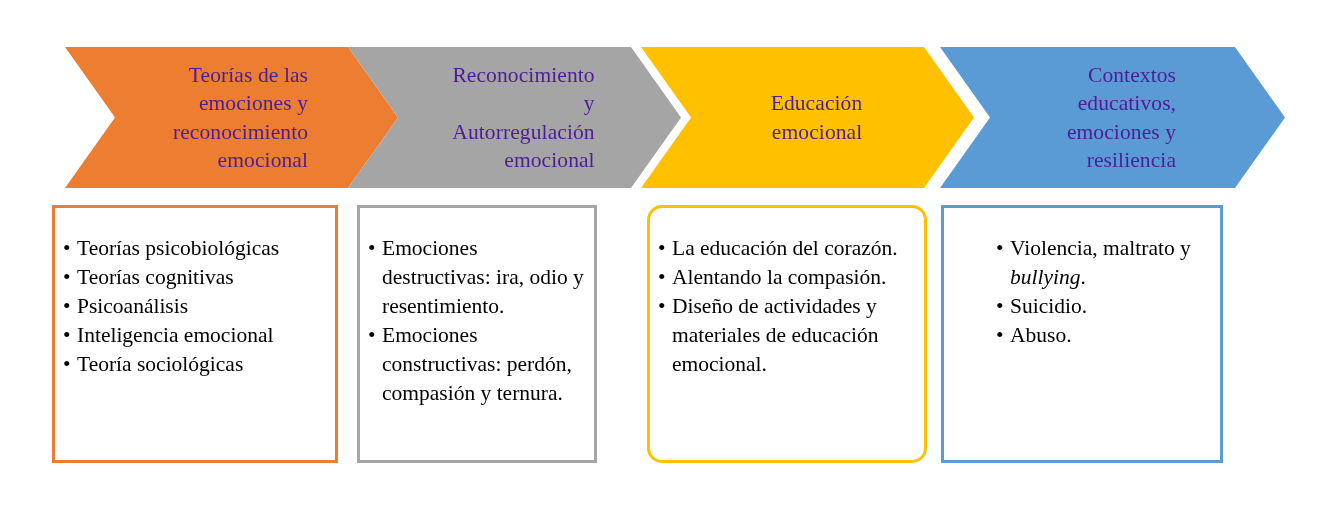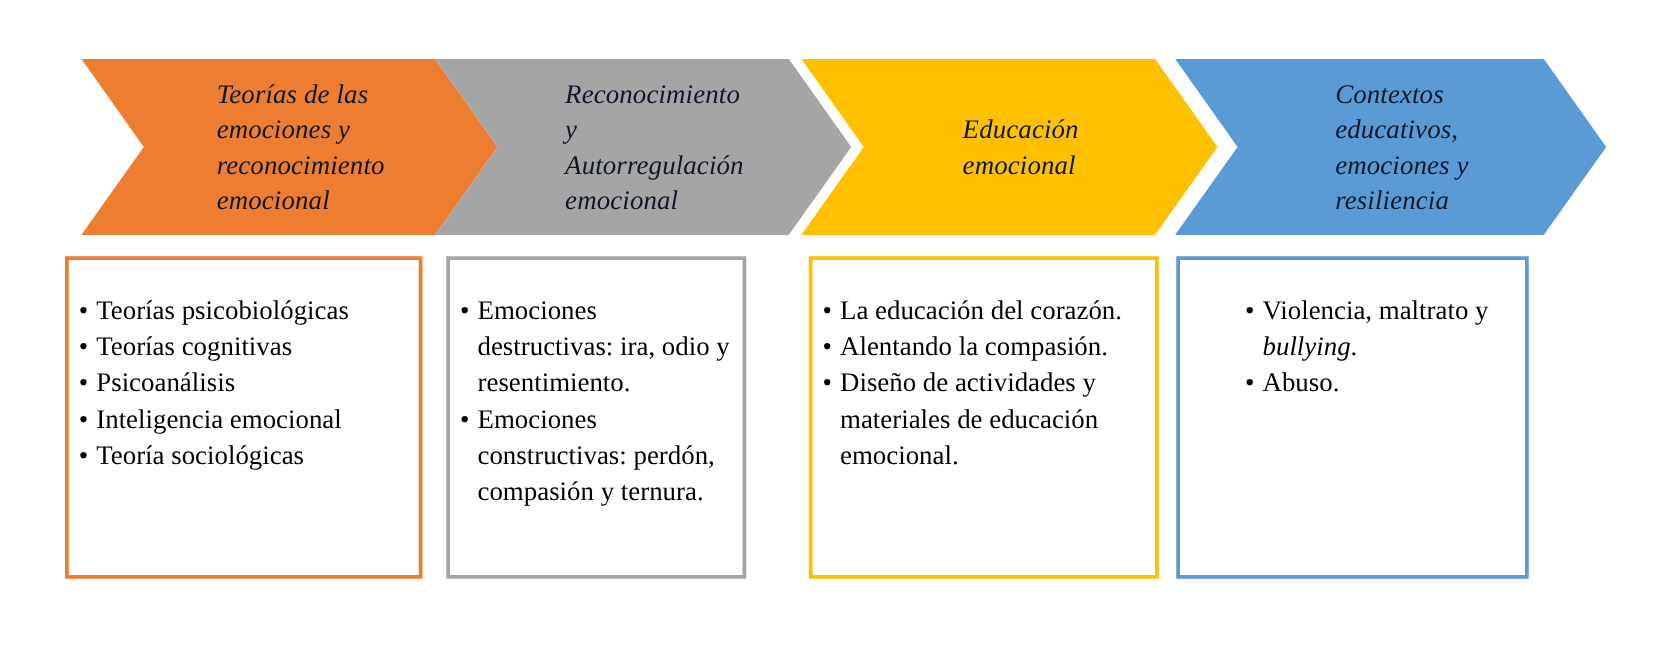--- a/index.html
+++ b/index.html
@@ -38,29 +38,28 @@
     height: 141px;
     display: flex;
     align-items: center;
     justify-content: center;
     box-sizing: border-box;
     -webkit-clip-path: polygon(0 0, calc(100% - 50px) 0, 100% 50%, calc(100% - 50px) 100%, 0 100%, 50px 50%);
     clip-path: polygon(0 0, calc(100% - 50px) 0, 100% 50%, calc(100% - 50px) 100%, 0 100%, 50px 50%);
   }
 
   .arrow .arrow-label {
-    color: #0f172a;
+    color: #4c1d95;
     font-size: 21.5px;
     line-height: 28.5px;
-    text-align: left;
+    text-align: right;
     white-space: pre-line;
     padding-left: 44px;
     padding-right: 26px;
     letter-spacing: 0.1px;
-    font-style: italic;
   }
 
   .arrow-1 { left: 65px;   width: 333px; background: #ED7D31; }
   .arrow-2 { left: 348px;  width: 333px; background: #A5A5A5; }
   .arrow-3 { left: 641px;  width: 333px; background: #FFC000; }
   .arrow-4 { left: 940px;  width: 345px; background: #5B9BD5; }
 
   
   .box-row {
     position: absolute;
@@ -75,21 +74,21 @@
     top: 205px;
     height: 258px;
     box-sizing: border-box;
     background: #ffffff;
     border: 3px solid #000;
     overflow: hidden;
   }
 
   .box-1 { left: 52px;  width: 286px; border-color: #ED7D31; }
   .box-2 { left: 357px; width: 240px; border-color: #A5A5A5; }
-  .box-3 { left: 647px; width: 280px; border-color: #FFC000; }
+  .box-3 { left: 647px; width: 280px; border-color: #FFC000; border-radius: 15px; }
   .box-4 { left: 941px; width: 282px; border-color: #5B9BD5; padding-left: 44px; }
 
   .bullet-list {
     list-style: none;
     margin: 0;
     padding: 26px 6px 0 8px;
   }
 
   .bullet-list li {
     position: relative;
@@ -171,19 +170,20 @@
       <ul class="bullet-list">
           <li>La educación del corazón.</li>
           <li>Alentando la compasión.</li>
           <li>Diseño de actividades y materiales de educación emocional.</li>
         </ul>
     </div>
 
     <div class="content-box box-4" style="border-color: rgb(91, 155, 213);">
       <ul class="bullet-list">
           <li>Violencia, maltrato y <em>bullying</em>.</li>
+          <li>Suicidio.</li>
           <li>Abuso.</li>
         </ul>
     </div>
 
   </div>
 
 </div>
 
 </body></html>

